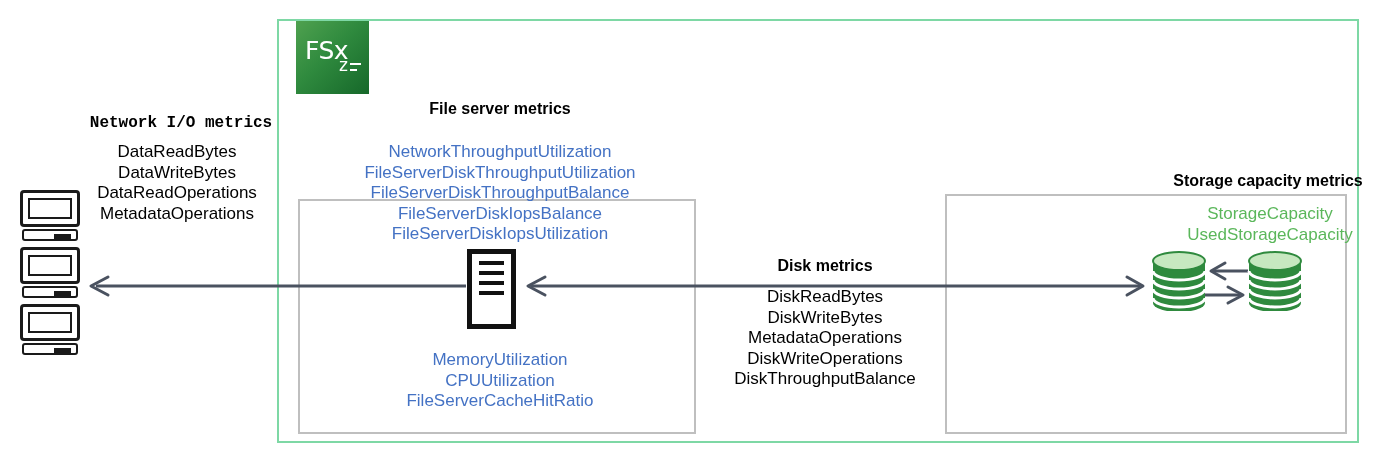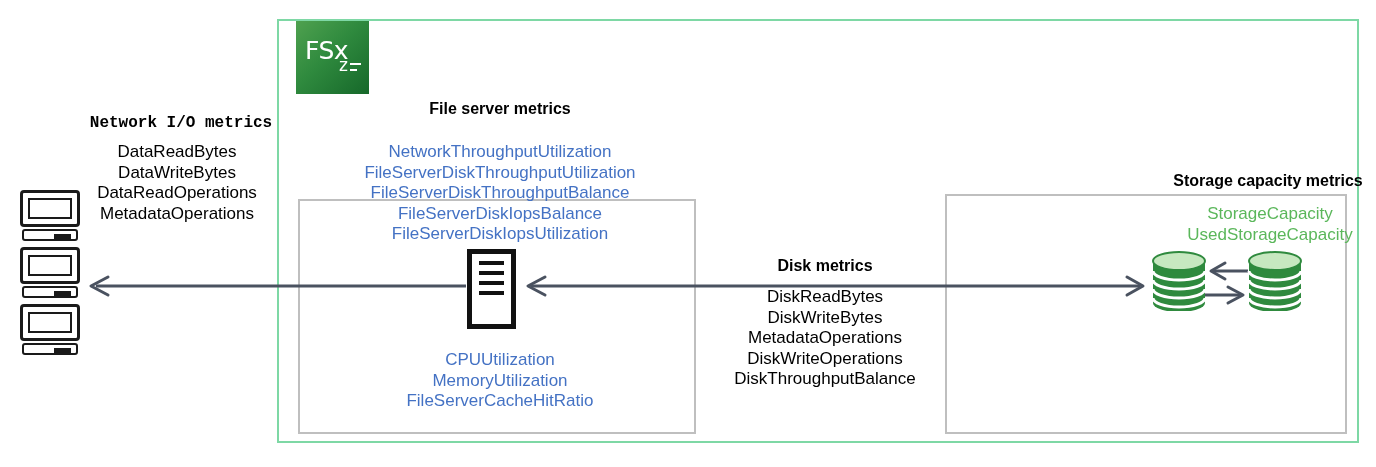--- a/index.html
+++ b/index.html
@@ -343,22 +343,22 @@
       <div>MetadataOperations</div>
     </div>
   <div class="metrics m-fileserver-top">
       <div>NetworkThroughputUtilization</div>
       <div>FileServerDiskThroughputUtilization</div>
       <div>FileServerDiskThroughputBalance</div>
       <div>FileServerDiskIopsBalance</div>
       <div>FileServerDiskIopsUtilization</div>
     </div>
   <div class="metrics m-fileserver-bottom">
+      <div>MemoryUtilization</div>
       <div>CPUUtilization</div>
-      <div>MemoryUtilization</div>
       <div>FileServerCacheHitRatio</div>
     </div>
   <div class="metrics m-disk">
       <div>DiskReadBytes</div>
       <div>DiskWriteBytes</div>
       <div>MetadataOperations</div>
       <div>DiskWriteOperations</div>
       <div>DiskThroughputBalance</div>
     </div>
   <div class="metrics m-storage">

